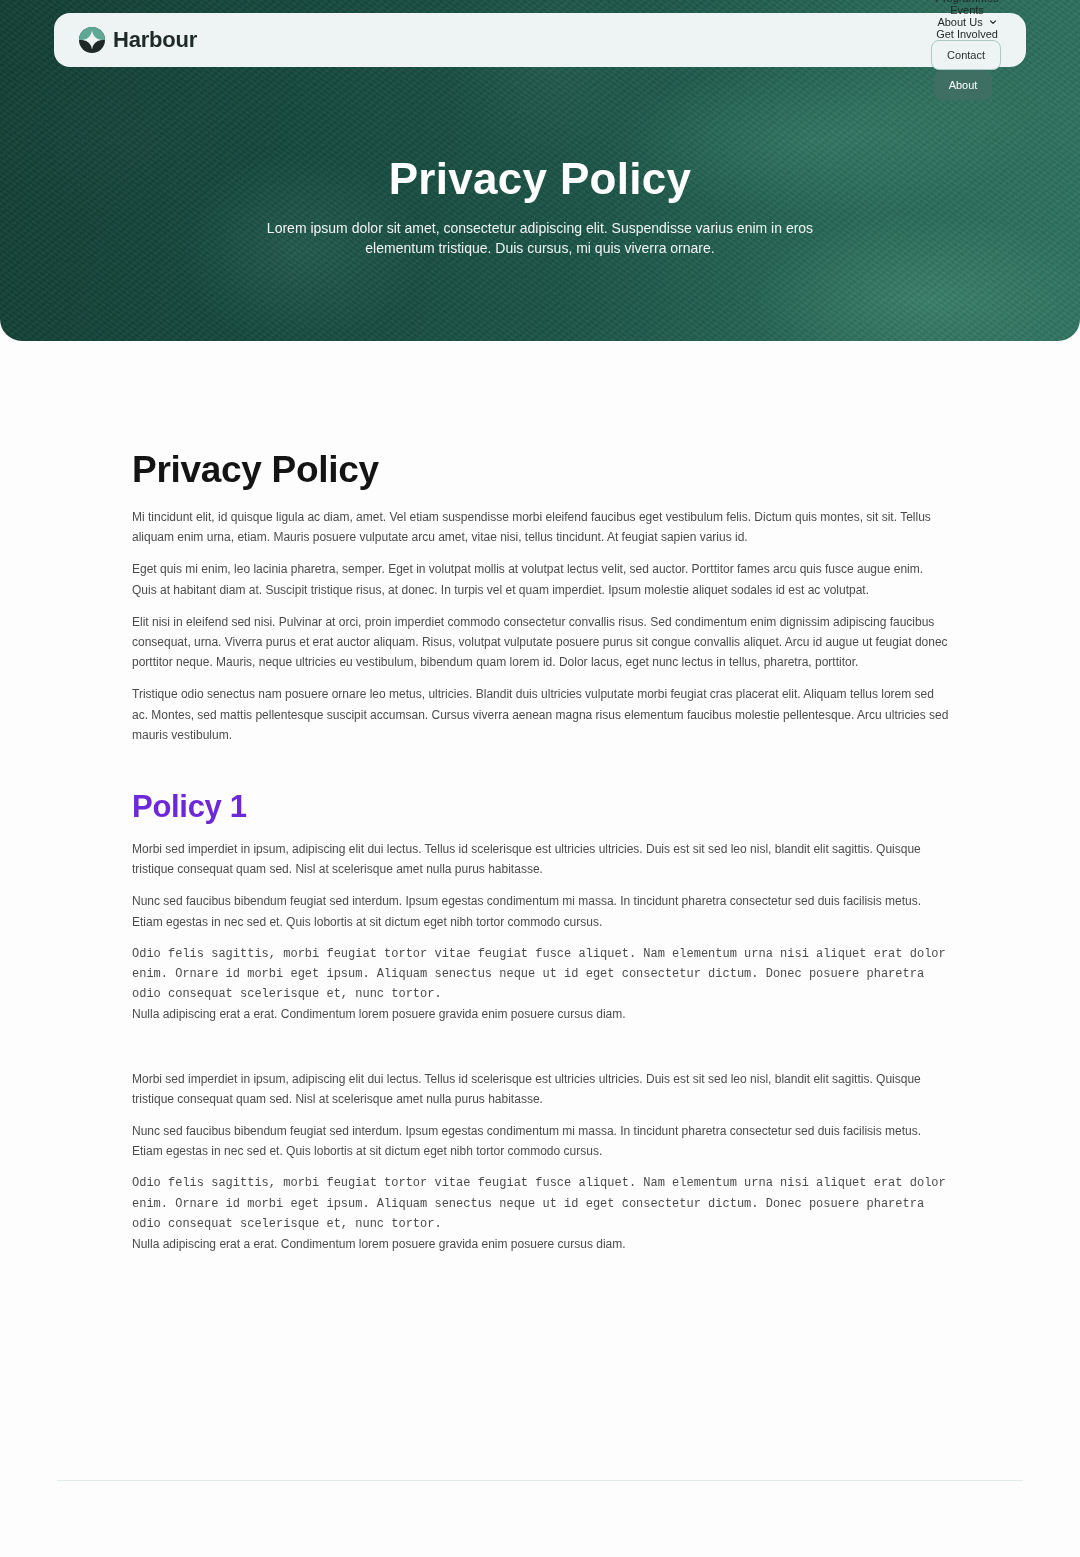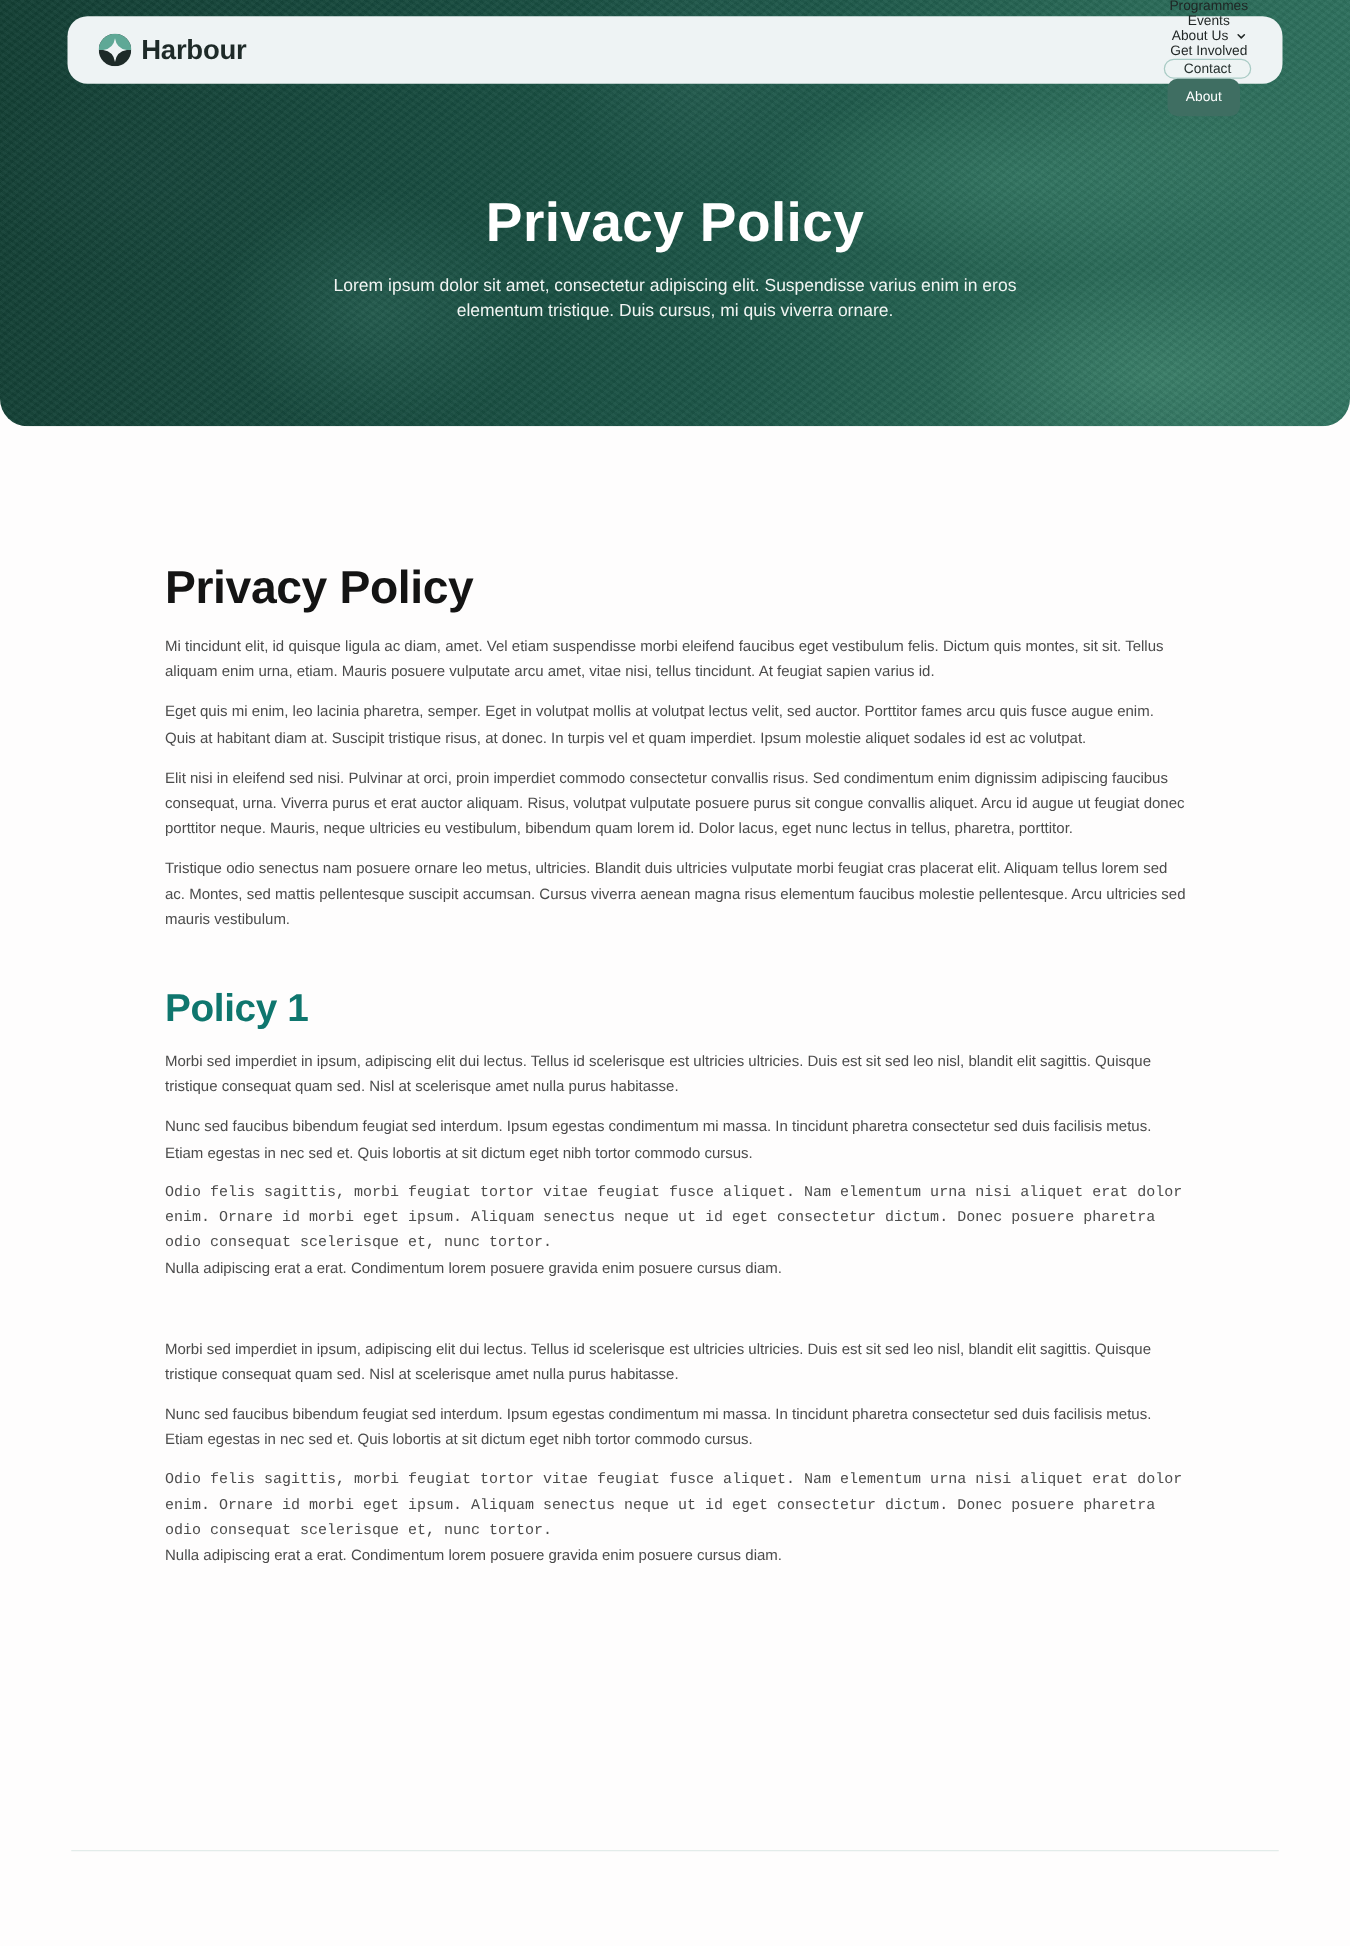--- a/index.html
+++ b/index.html
@@ -53,21 +53,21 @@
     .nav-links { margin-left: auto; display: flex; align-items: center; flex-direction: column; }
     .nav-link {
       font-size: 11px; color: #1f2524; text-decoration: none;
       margin-left: 18px; display: inline-flex; align-items: center; gap: 4px;
       cursor: pointer;
     }
     .nav-link:first-child { margin-left: 0; }
     .chev { width: 8px; height: 8px; display: inline-block; margin-left: 2px; }
     .btn-contact {
       margin-left: 16px;
-      height: 16px; padding: 0 15px;
+      height: 30px; padding: 0 15px;
       border: 1px solid #a9cbc5; border-radius: 8px;
       background: #eef4f4; color: #25302e; font-size: 11px;
       display: inline-flex; align-items: center; cursor: pointer;
     }
     .btn-donate {
       margin-left: 10px;
       height: 30px; padding: 0 15px;
       border-radius: 8px; border: none;
       background: #3f6e62; color: #ffffff; font-size: 11px;
       display: inline-flex; align-items: center; cursor: pointer;
@@ -86,21 +86,21 @@
       font-size: 14px; line-height: 20px; color: #f1f5f3;
     }
 
     
     .content { position: relative; padding: 106px 0 0 132px; width: 950px; }
     .content h1 {
       font-size: 37px; font-weight: 600; color: #141414;
       line-height: 46px; margin-bottom: 14px; letter-spacing: -0.3px;
     }
     .content h2 {
-      font-size: 31px; font-weight: 600; color: #0f766e;
+      font-size: 31px; font-weight: 600; color: #6d28d9;
       line-height: 40px; margin-bottom: 12px; letter-spacing: -0.3px;
     }
     .content p {
       font-size: 12px; line-height: 20.2px; color: #4b4b4b;
       margin-bottom: 12px; width: 818px;
     }
     .content p.tight { margin-bottom: 0; font-family: Liberation Mono, monospace; }
     .section { margin-top: 0; }
     .section.s1 { padding-top: 30px; }
     .section.s2 { padding-top: 32px; }

